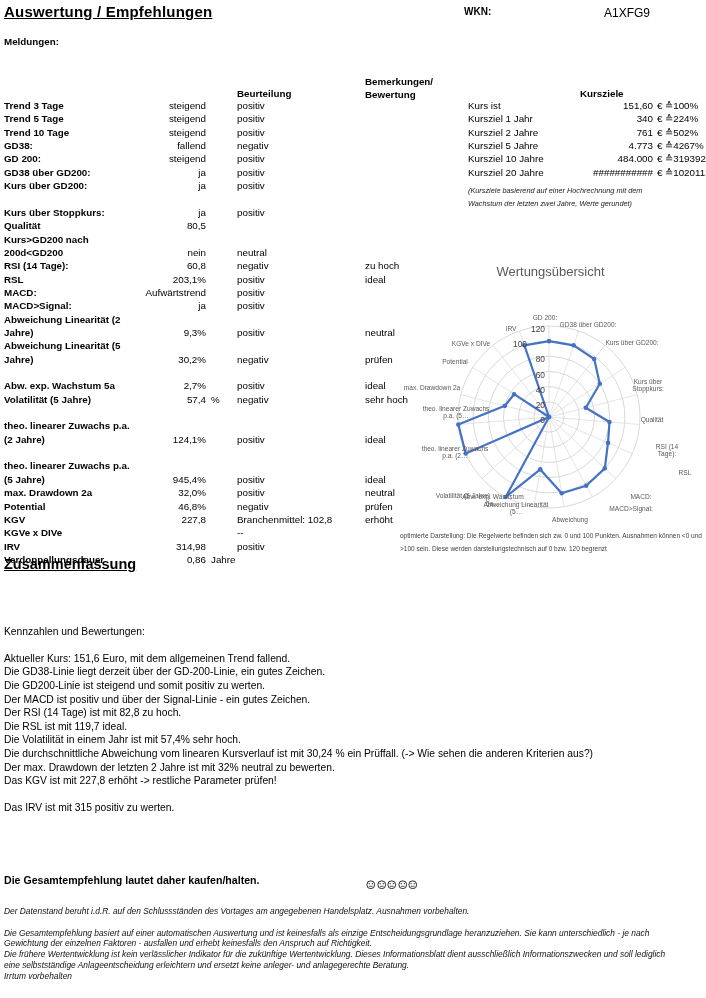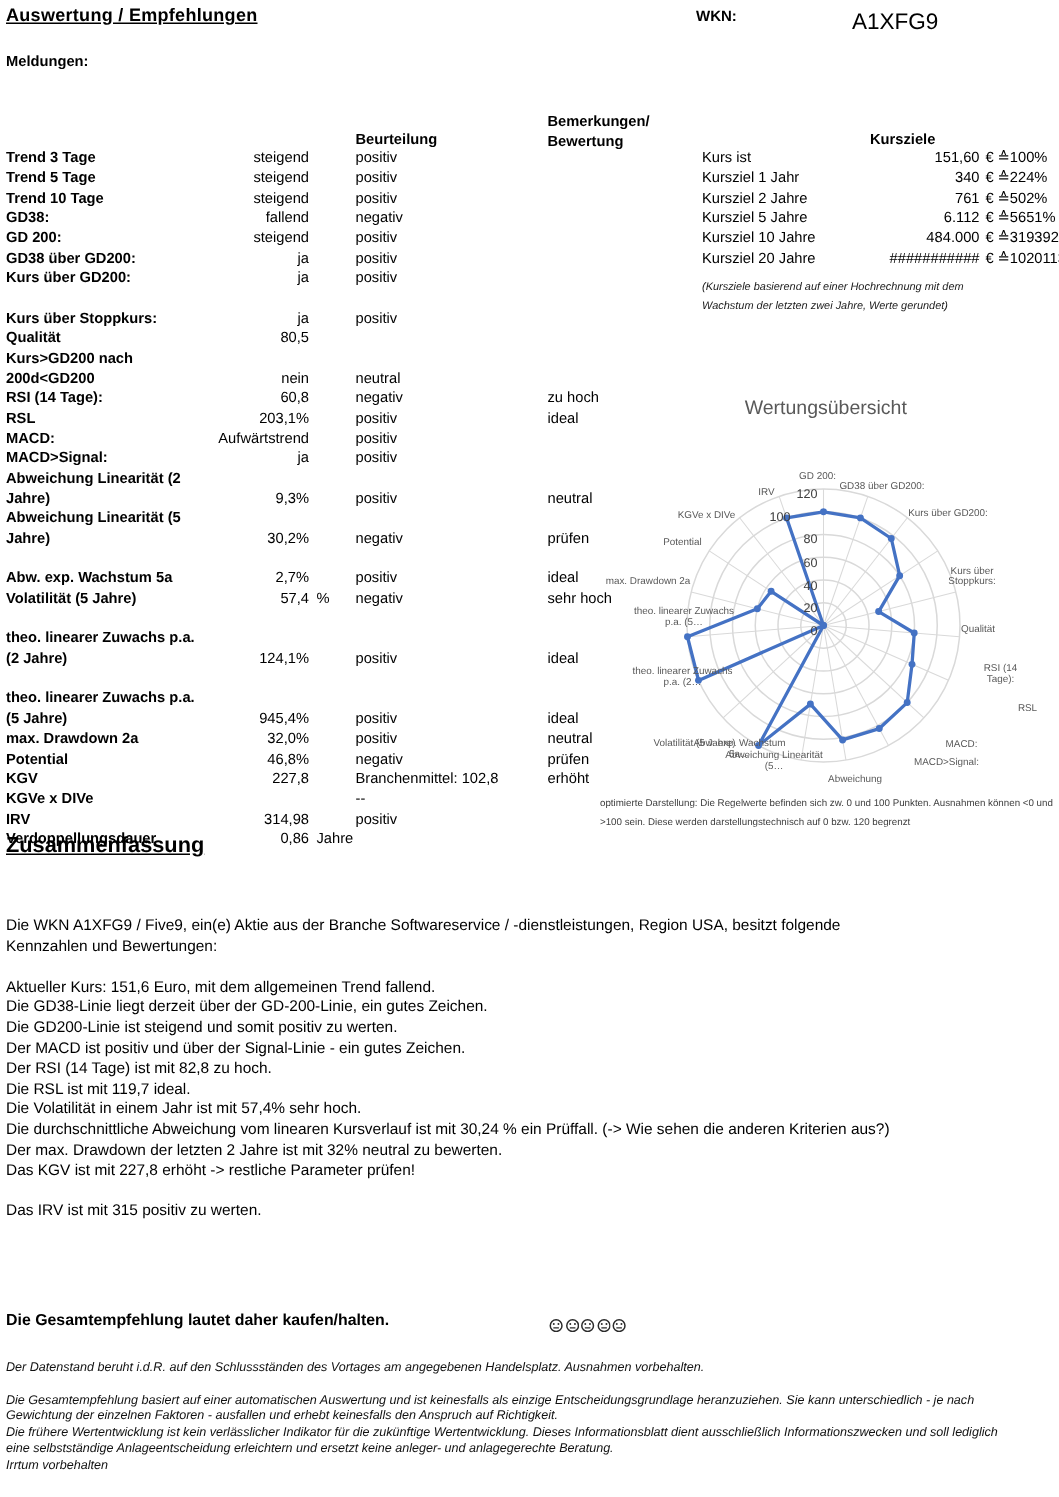--- a/index.html
+++ b/index.html
@@ -1,22 +1,22 @@
 <!DOCTYPE html>
 <html><head>
 <meta charset="utf-8">
 <style>
   html,body{margin:0;padding:0}
   body{width:706px;height:998px;overflow:hidden;background:#fff;color:#000;
        font-family:"Liberation Sans",sans-serif;position:relative}
   #page{position:absolute;inset:0;overflow:hidden}
   .abs{position:absolute}
-  .h1{left:4px;top:3px;font-size:12px;font-weight:bold;text-decoration:underline;letter-spacing:.2px}
+  .h1{left:4px;top:3px;font-size:15px;font-weight:bold;text-decoration:underline;letter-spacing:.2px}
   .wkn-l{left:464px;top:6px;font-size:10px;font-weight:bold}
-  .wkn-v{left:568px;top:6px;font-size:15px}
+  .wkn-v{left:604px;top:6px;font-size:12px}
   .meld{left:4px;top:36px;font-size:9.8px;font-weight:bold}
   .chead{font-size:9.8px;font-weight:bold}
   .beu-h{left:237px;top:88px}
   .bem-h{left:365px;top:74.5px;line-height:13.35px}
   .kz-h{left:580px;top:88px}
   .trow{position:absolute;left:0;width:664px;height:13.35px;font-size:9.8px;line-height:13.35px;white-space:nowrap}
   .tlabel{position:absolute;left:4px;font-weight:bold}
   .tval{position:absolute;left:110px;width:96px;text-align:right}
   .tsuf{position:absolute;left:211px}
   .tbeu{position:absolute;left:237px}
@@ -229,23 +229,23 @@
         <span class="kzpct">≙224%</span>
       </div>
       <div class="trow" style="top:125.7px">
         <span class="kzlabel">Kursziel 2 Jahre</span>
         <span class="kzval">761</span>
         <span class="kzeuro">€</span>
         <span class="kzpct">≙502%</span>
       </div>
       <div class="trow" style="top:139.05px">
         <span class="kzlabel">Kursziel 5 Jahre</span>
-        <span class="kzval">6.112</span>
-        <span class="kzeuro">€</span>
-        <span class="kzpct">≙5651%</span>
+        <span class="kzval">4.773</span>
+        <span class="kzeuro">€</span>
+        <span class="kzpct">≙4267%</span>
       </div>
       <div class="trow" style="top:152.4px">
         <span class="kzlabel">Kursziel 10 Jahre</span>
         <span class="kzval">484.000</span>
         <span class="kzeuro">€</span>
         <span class="kzpct">≙3193929%</span>
       </div>
       <div class="trow" style="top:165.75px">
         <span class="kzlabel">Kursziel 20 Jahre</span>
         <span class="kzval">###########</span>
@@ -333,21 +333,20 @@
       <div class="rlabel" style="left:68px;top:234px">Volatilität (5 Jahre)</div>
       <div class="rlabel" style="left:60px;top:190px">theo. linearer Zuwachs p.a. (2…</div>
       <div class="rlabel" style="left:61px;top:150px">theo. linearer Zuwachs p.a. (5…</div>
       <div class="rlabel" style="left:37px;top:126px">max. Drawdown 2a</div>
       <div class="rlabel" style="left:60px;top:100px">Potential</div>
       <div class="rlabel" style="left:76px;top:82px">KGVe x DIVe</div>
       <div class="rlabel" style="left:116px;top:67px">IRV</div>
     </div>
 
   <div class="abs zhead">Zusammenfassung</div>
-  <div class="zline" style="top:612px">Die WKN A1XFG9 / Five9, ein(e) Aktie aus der Branche Softwareservice / -dienstleistungen, Region USA, besitzt folgende</div>
   <div class="zline" style="top:625.6px">Kennzahlen und Bewertungen:</div>
   <div id="zus-lines">
       <div class="zline" style="top:652.8px">Aktueller Kurs: 151,6 Euro, mit dem allgemeinen Trend fallend.</div>
       <div class="zline" style="top:666.4px">Die GD38-Linie liegt derzeit über der GD-200-Linie, ein gutes Zeichen.</div>
       <div class="zline" style="top:680px">Die GD200-Linie ist steigend und somit positiv zu werten.</div>
       <div class="zline" style="top:693.5999999999999px">Der MACD ist positiv und über der Signal-Linie - ein gutes Zeichen.</div>
       <div class="zline" style="top:707.1999999999999px">Der RSI (14 Tage) ist mit 82,8 zu hoch.</div>
       <div class="zline" style="top:720.8px">Die RSL ist mit 119,7 ideal.</div>
       <div class="zline" style="top:734.4px">Die Volatilität in einem Jahr ist mit 57,4% sehr hoch.</div>
       <div class="zline" style="top:748px">Die durchschnittliche Abweichung vom linearen Kursverlauf ist mit 30,24 % ein Prüffall. (-&gt; Wie sehen die anderen Kriterien aus?)</div>

